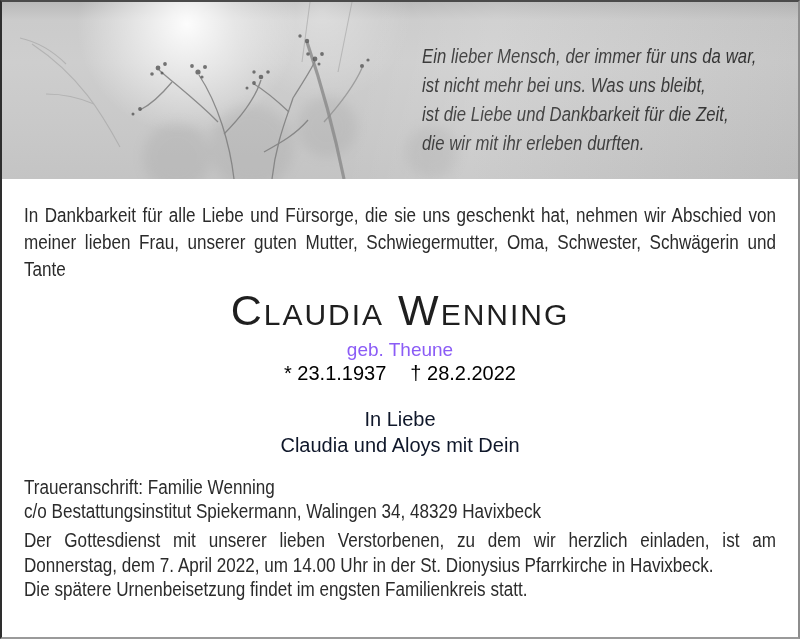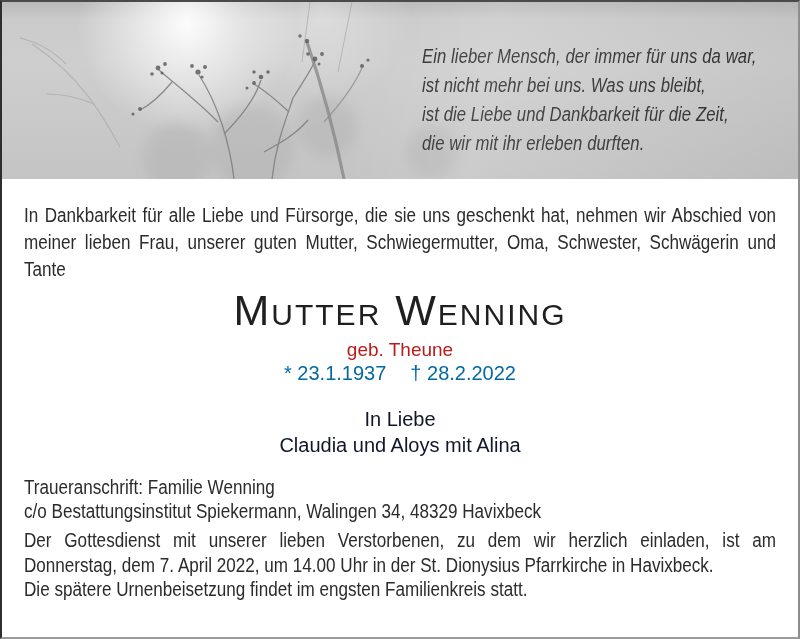--- a/index.html
+++ b/index.html
@@ -92,29 +92,29 @@
     font-size: 43px;
     line-height: 46px;
     letter-spacing: 2px;
     color: #1f1f1f;
   }
   .maiden {
     margin-top: 5px;
     text-align: center;
     font-size: 19px;
     line-height: 23px;
-    color: #b91c1c;
+    color: #8b5cf6;
   }
   .dates {
     display: flex;
     justify-content: center;
     gap: 24px;
     font-size: 20px;
     line-height: 24px;
-    color: #0369a1;
+    color: #000000;
   }
   .mourners {
     margin-top: 21px;
     text-align: center;
     font-size: 20px;
     line-height: 26px;
     color: #0f172a;
   }
 </style>
 </head>
@@ -194,30 +194,30 @@
     <div class="verse">
       <div>Ein lieber Mensch, der immer für uns da war,</div>
       <div>ist nicht mehr bei uns. Was uns bleibt,</div>
       <div>ist die Liebe und Dankbarkeit für die Zeit,</div>
       <div>die wir mit ihr erleben durften.</div>
     </div>
   </div>
 
   <p class="cx intro">In Dankbarkeit für alle Liebe und Fürsorge, die sie uns geschenkt hat, nehmen wir Abschied von meiner lieben Frau, unserer guten Mutter, Schwiegermutter, Oma, Schwester, Schwägerin und Tante</p>
 
-  <div class="name">Mutter Wenning</div>
+  <div class="name">Claudia Wenning</div>
   <div class="maiden">geb. Theune</div>
   <div class="dates">
     <span>* 23.1.1937</span>
     <span>† 28.2.2022</span>
   </div>
 
   <div class="mourners">
     <div>In Liebe</div>
-    <div>Claudia und Aloys mit Alina</div>
+    <div>Claudia und Aloys mit Dein</div>
   </div>
 
   <div class="cx address">
     <div>Traueranschrift: Familie Wenning</div>
     <div>c/o Bestattungsinstitut Spiekermann, Walingen 34, 48329 Havixbeck</div>
   </div>
 
   <p class="cx service">Der Gottesdienst mit unserer lieben Verstorbenen, zu dem wir herzlich einladen, ist am Donnerstag, dem 7. April 2022, um 14.00 Uhr in der St. Dionysius Pfarrkirche in Havixbeck.</p>
   <p class="cx service">Die spätere Urnenbeisetzung findet im engsten Familienkreis statt.</p>
 

